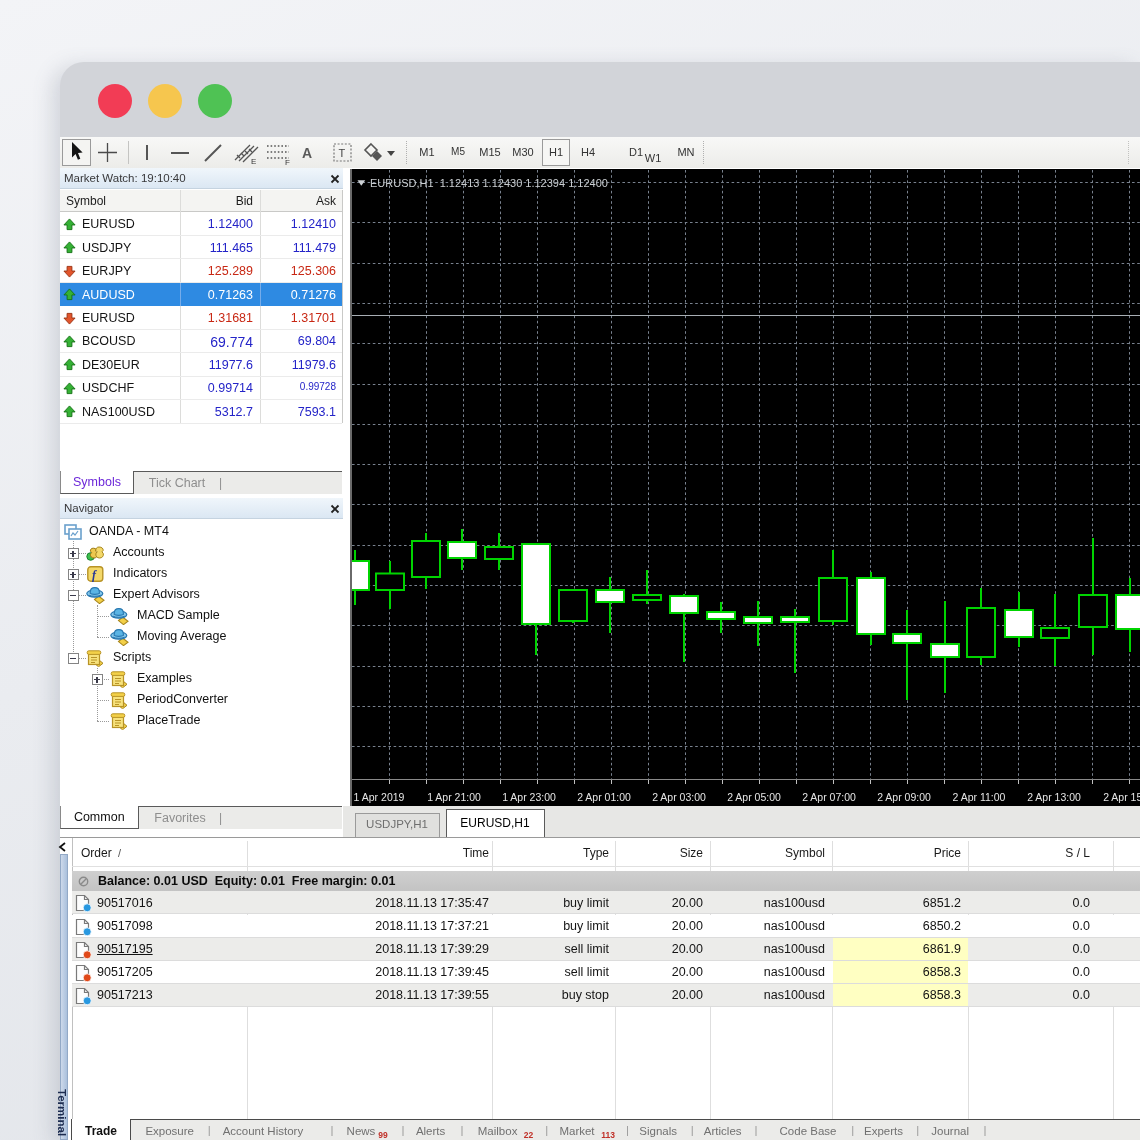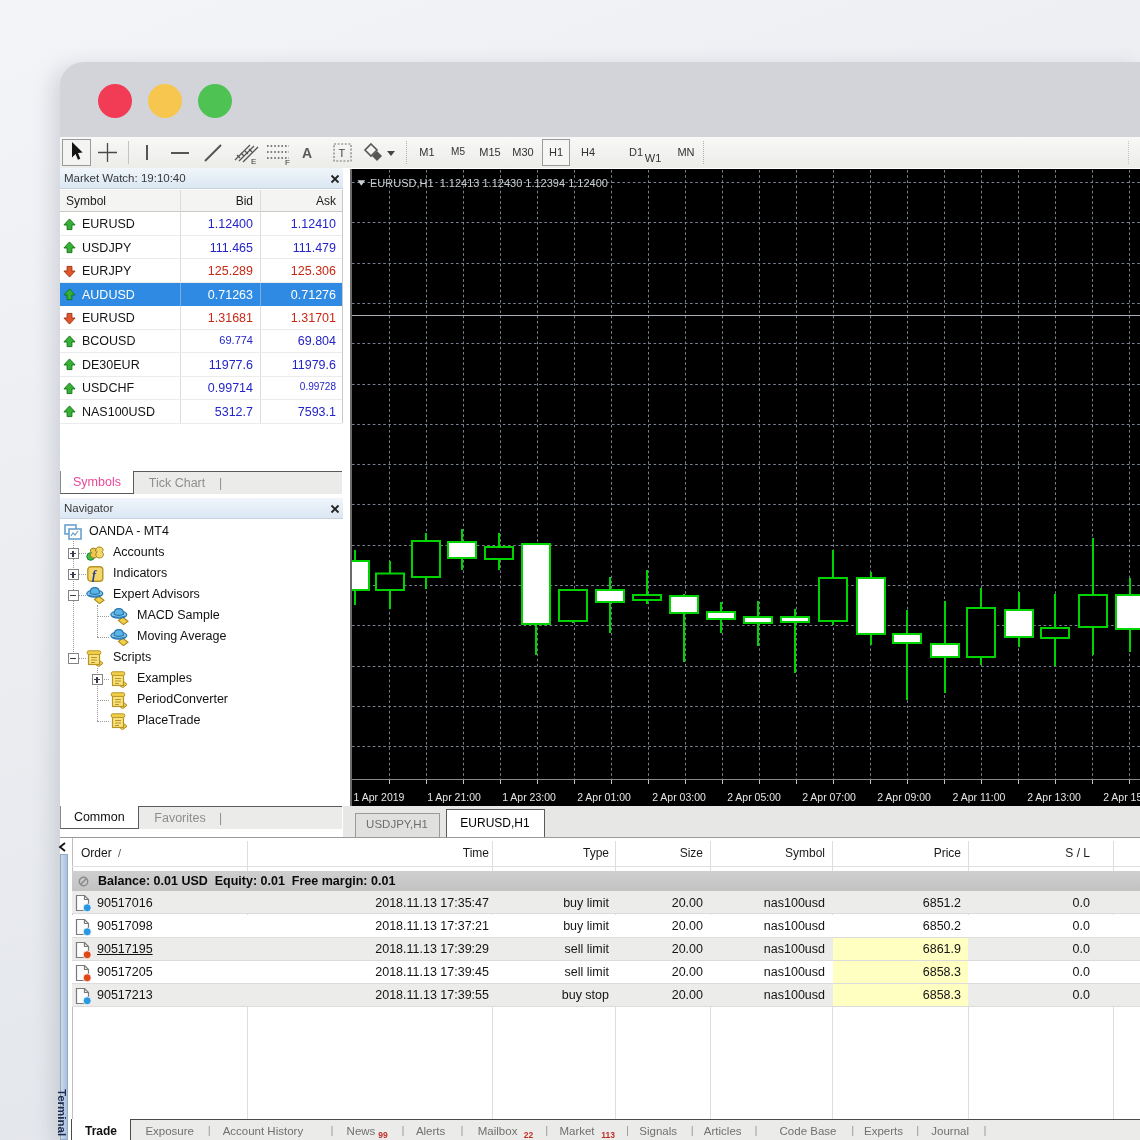--- a/index.html
+++ b/index.html
@@ -109,21 +109,21 @@
     <path d="M7 13 L1 6.5 L4.4 6.5 L4.4 1.5 L9.6 1.5 L9.6 6.5 L13 6.5 Z" fill="#e2552c" stroke="#993312" stroke-width="1"></path>
   </svg>
 <div class="a tt" style="left:82px;top:310.9px;font-size:12.5px;color:#141414;">EURUSD</div>
 <div class="a tt" style="left:253px;top:310.9px;transform:translateX(-100%);font-size:12.5px;color:#c82814;">1.31681</div>
 <div class="a tt" style="left:336px;top:310.9px;transform:translateX(-100%);font-size:12.5px;color:#c82814;">1.31701</div>
 <div class="a" style="left:60px;top:352.2px;width:282px;height:1px;background:#ebebeb;"></div>
 <svg class="a" style="left:63px;top:335.0px;" width="13" height="13" viewBox="0 0 14 14">
     <path d="M7 1 L13 7.5 L9.6 7.5 L9.6 12.5 L4.4 12.5 L4.4 7.5 L1 7.5 Z" fill="#35b135" stroke="#157015" stroke-width="1"></path>
   </svg>
 <div class="a tt" style="left:82px;top:334.4px;font-size:12.5px;color:#141414;">BCOUSD</div>
-<div class="a tt" style="left:253px;top:334.4px;transform:translateX(-100%);font-size:11px;color:#2424c8;">69.774</div>
+<div class="a tt" style="left:253px;top:334.4px;transform:translateX(-100%);font-size:14px;color:#2424c8;">69.774</div>
 <div class="a tt" style="left:336px;top:334.4px;transform:translateX(-100%);font-size:12.5px;color:#2424c8;text-align:right;">69.804</div>
 <div class="a" style="left:60px;top:375.6px;width:282px;height:1px;background:#ebebeb;"></div>
 <svg class="a" style="left:63px;top:358.4px;" width="13" height="13" viewBox="0 0 14 14">
     <path d="M7 1 L13 7.5 L9.6 7.5 L9.6 12.5 L4.4 12.5 L4.4 7.5 L1 7.5 Z" fill="#35b135" stroke="#157015" stroke-width="1"></path>
   </svg>
 <div class="a tt" style="left:82px;top:357.8px;font-size:12.5px;color:#141414;">DE30EUR</div>
 <div class="a tt" style="left:253px;top:357.8px;transform:translateX(-100%);font-size:12.5px;color:#2424c8;">11977.6</div>
 <div class="a tt" style="left:336px;top:357.8px;transform:translateX(-100%);font-size:12.5px;color:#2424c8;">11979.6</div>
 <div class="a" style="left:60px;top:399.1px;width:282px;height:1px;background:#ebebeb;"></div>
 <svg class="a" style="left:63px;top:381.9px;" width="13" height="13" viewBox="0 0 14 14">
@@ -136,21 +136,21 @@
 <svg class="a" style="left:63px;top:405.3px;" width="13" height="13" viewBox="0 0 14 14">
     <path d="M7 1 L13 7.5 L9.6 7.5 L9.6 12.5 L4.4 12.5 L4.4 7.5 L1 7.5 Z" fill="#35b135" stroke="#157015" stroke-width="1"></path>
   </svg>
 <div class="a tt" style="left:82px;top:404.7px;font-size:12.5px;color:#141414;">NAS100USD</div>
 <div class="a tt" style="left:253px;top:404.7px;transform:translateX(-100%);font-size:12.5px;color:#2424c8;">5312.7</div>
 <div class="a tt" style="left:336px;top:404.7px;transform:translateX(-100%);font-size:12.5px;color:#2424c8;">7593.1</div>
 <div class="a" style="left:180px;top:282.8px;width:1px;height:23.4px;background:#76acea;"></div>
 <div class="a" style="left:260px;top:282.8px;width:1px;height:23.4px;background:#76acea;"></div>
 <div class="a" style="left:134px;top:471px;width:208px;height:23px;background:#ebebe9;border-top:1.5px solid #5a5a5a;box-sizing:border-box;"></div>
 <div class="a" style="left:60px;top:471px;width:74px;height:23px;background:#ffffff;border-right:1.5px solid #5a5a5a;border-bottom:1.5px solid #5a5a5a;border-left:1px solid #8a8a8a;box-sizing:border-box;"></div>
-<div class="a tt" style="left:97.0px;top:475px;transform:translateX(-50%);font-size:12.5px;color:#ec4899;">Symbols</div>
+<div class="a tt" style="left:97.0px;top:475px;transform:translateX(-50%);font-size:12.5px;color:#6d28d9;">Symbols</div>
 <div class="a tt" style="left:177px;top:475.5px;transform:translateX(-50%);font-size:12.5px;color:#8e8e8e;">Tick Chart</div>
 <div class="a tt" style="left:219px;top:475.5px;font-size:12px;color:#8e8e8e;">|</div>
 <div class="a" style="left:60px;top:498px;width:283px;height:21px;background:linear-gradient(#f0f6fb,#dbe7f3);border-bottom:1px solid #c5d3e0;box-sizing:border-box;"></div>
 <div class="a tt" style="left:64px;top:502px;font-size:11.5px;color:#38383a;">Navigator</div>
 <svg class="a" style="left:330px;top:504px;" width="10" height="10">
     <path d="M1.5 1.5 L8.5 8.5 M8.5 1.5 L1.5 8.5" stroke="#222" stroke-width="1.8"></path>
   </svg>
 <div class="a" style="left:72.5px;top:541px;width:1px;height:117px;border-left:1px dotted #9a9a9a;"></div>
 <div class="a" style="left:96.5px;top:605px;width:1px;height:32px;border-left:1px dotted #9a9a9a;"></div>
 <div class="a" style="left:96.5px;top:668px;width:1px;height:53px;border-left:1px dotted #9a9a9a;"></div>

